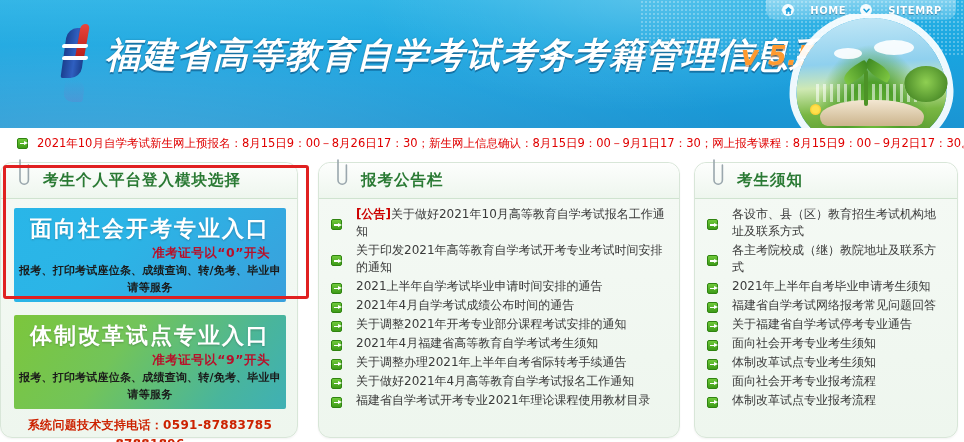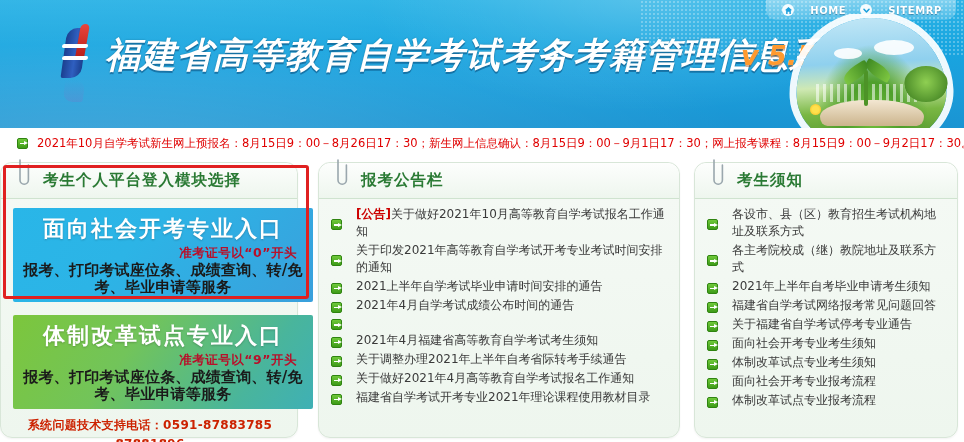--- a/index.html
+++ b/index.html
@@ -226,21 +226,21 @@
 
   
   .redbox {
     position: absolute; left: 2px; top: 2px; width: 306px; height: 134px;
     border: 3px solid #e02020; border-radius: 3px;
     pointer-events: none;
   }
 
   
   .entry {
-    margin: 0 auto; width: 300px; border-radius: 2px;
+    margin: 0 auto; width: 272px; border-radius: 2px;
     padding: 7px 0 6px; text-align: center; position: relative;
     overflow: hidden; cursor: pointer;
   }
   .entry.blue {
     background: linear-gradient(135deg, #29b6e8 0%, #2cb4e6 40%, #3aa0dc 100%);
     margin-top: 2px;
   }
   .entry.green {
     background: linear-gradient(125deg, #7cc63c 0%, #72c45a 38%, #49b59c 78%, #3fb0b5 100%);
     margin-top: 13px;
@@ -249,21 +249,21 @@
     font-size: 22px; font-weight: 700; color: #ffffff;
     letter-spacing: 2px; line-height: 28px;
     text-shadow: 0 1px 2px rgba(0,0,0,.22);
   }
   .entry-sub {
     font-size: 12.5px; font-weight: 700; color: #b8102a;
     letter-spacing: .5px; line-height: 19px;
     text-align: right; padding-right: 16px;
   }
   .entry-desc {
-    font-size: 15px; font-weight: 700; color: #1a1a1a;
+    font-size: 11px; font-weight: 700; color: #1a1a1a;
     line-height: 17px; letter-spacing: .2px;
   }
 
   .support { margin-top: 7px; text-align: center; }
   .support-line {
     font-size: 12px; font-weight: 700; color: #cc2200;
     line-height: 19px; letter-spacing: .3px;
   }
 </style>
 </head>
@@ -380,20 +380,21 @@
           <div class="li">
             <span class="bullet"></span>
             <a class="li-text" href="#">2021上半年自学考试毕业申请时间安排的通告</a>
           </div>
           <div class="li">
             <span class="bullet"></span>
             <a class="li-text" href="#">2021年4月自学考试成绩公布时间的通告</a>
           </div>
           <div class="li">
             <span class="bullet"></span>
+            <a class="li-text" href="#">关于调整2021年开考专业部分课程考试安排的通知</a>
           </div>
           <div class="li">
             <span class="bullet"></span>
             <a class="li-text" href="#">2021年4月福建省高等教育自学考试考生须知</a>
           </div>
           <div class="li">
             <span class="bullet"></span>
             <a class="li-text" href="#">关于调整办理2021年上半年自考省际转考手续通告</a>
           </div>
           <div class="li">

